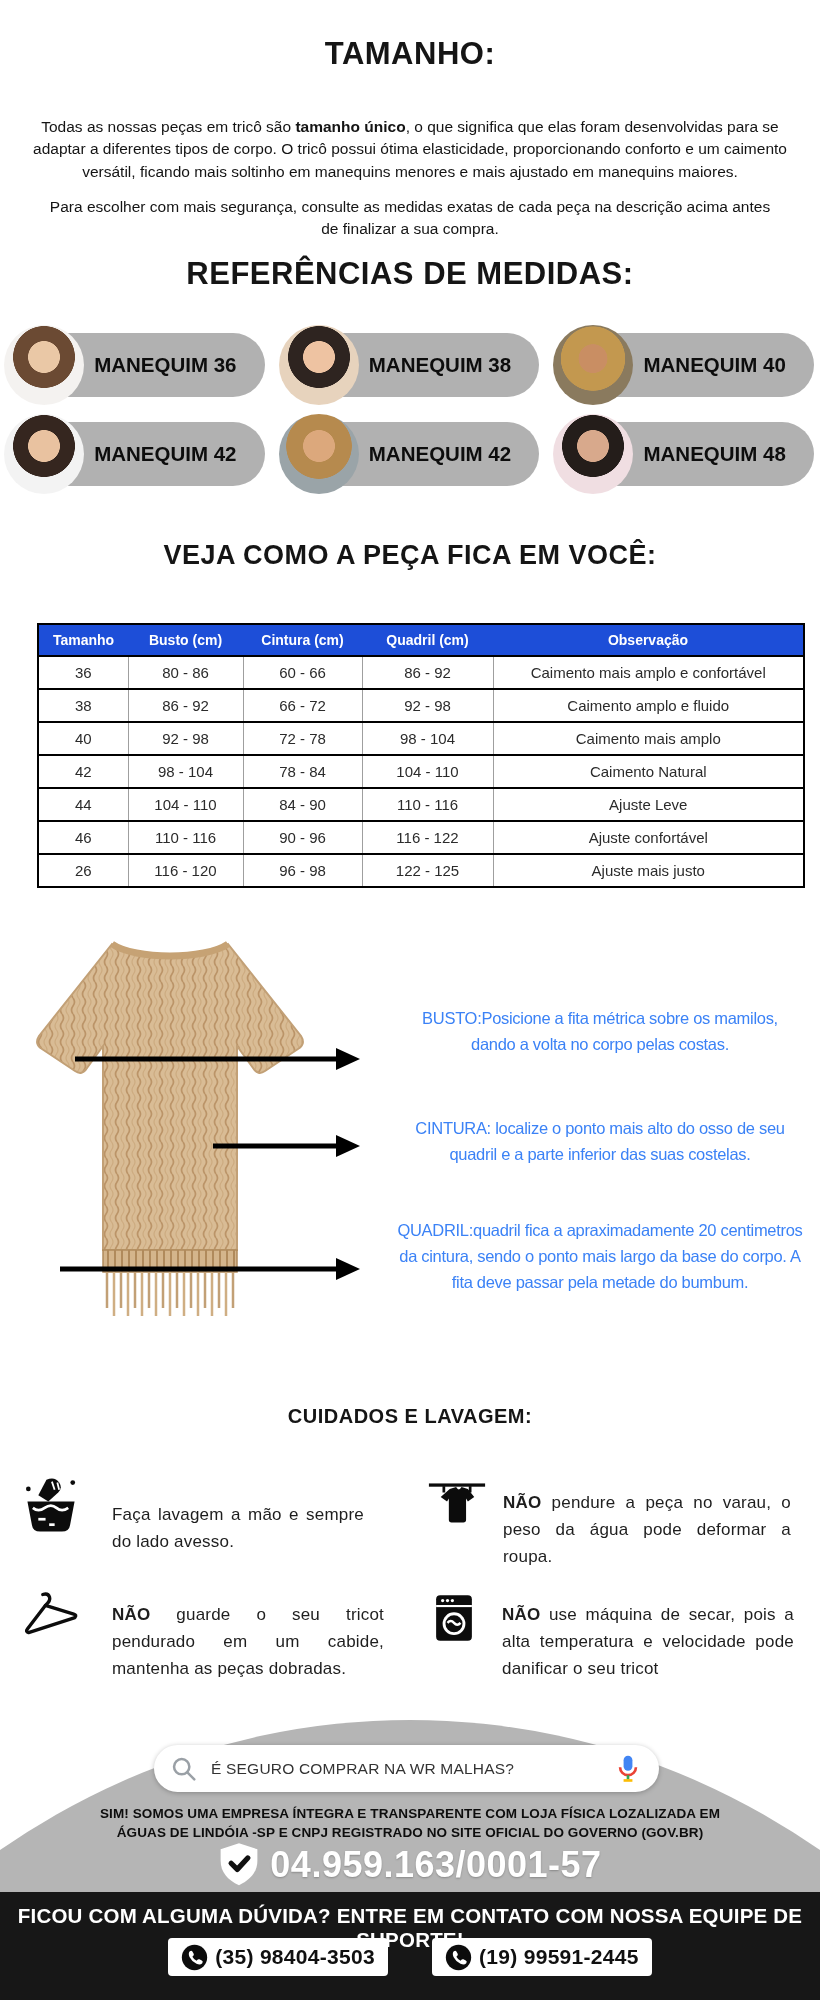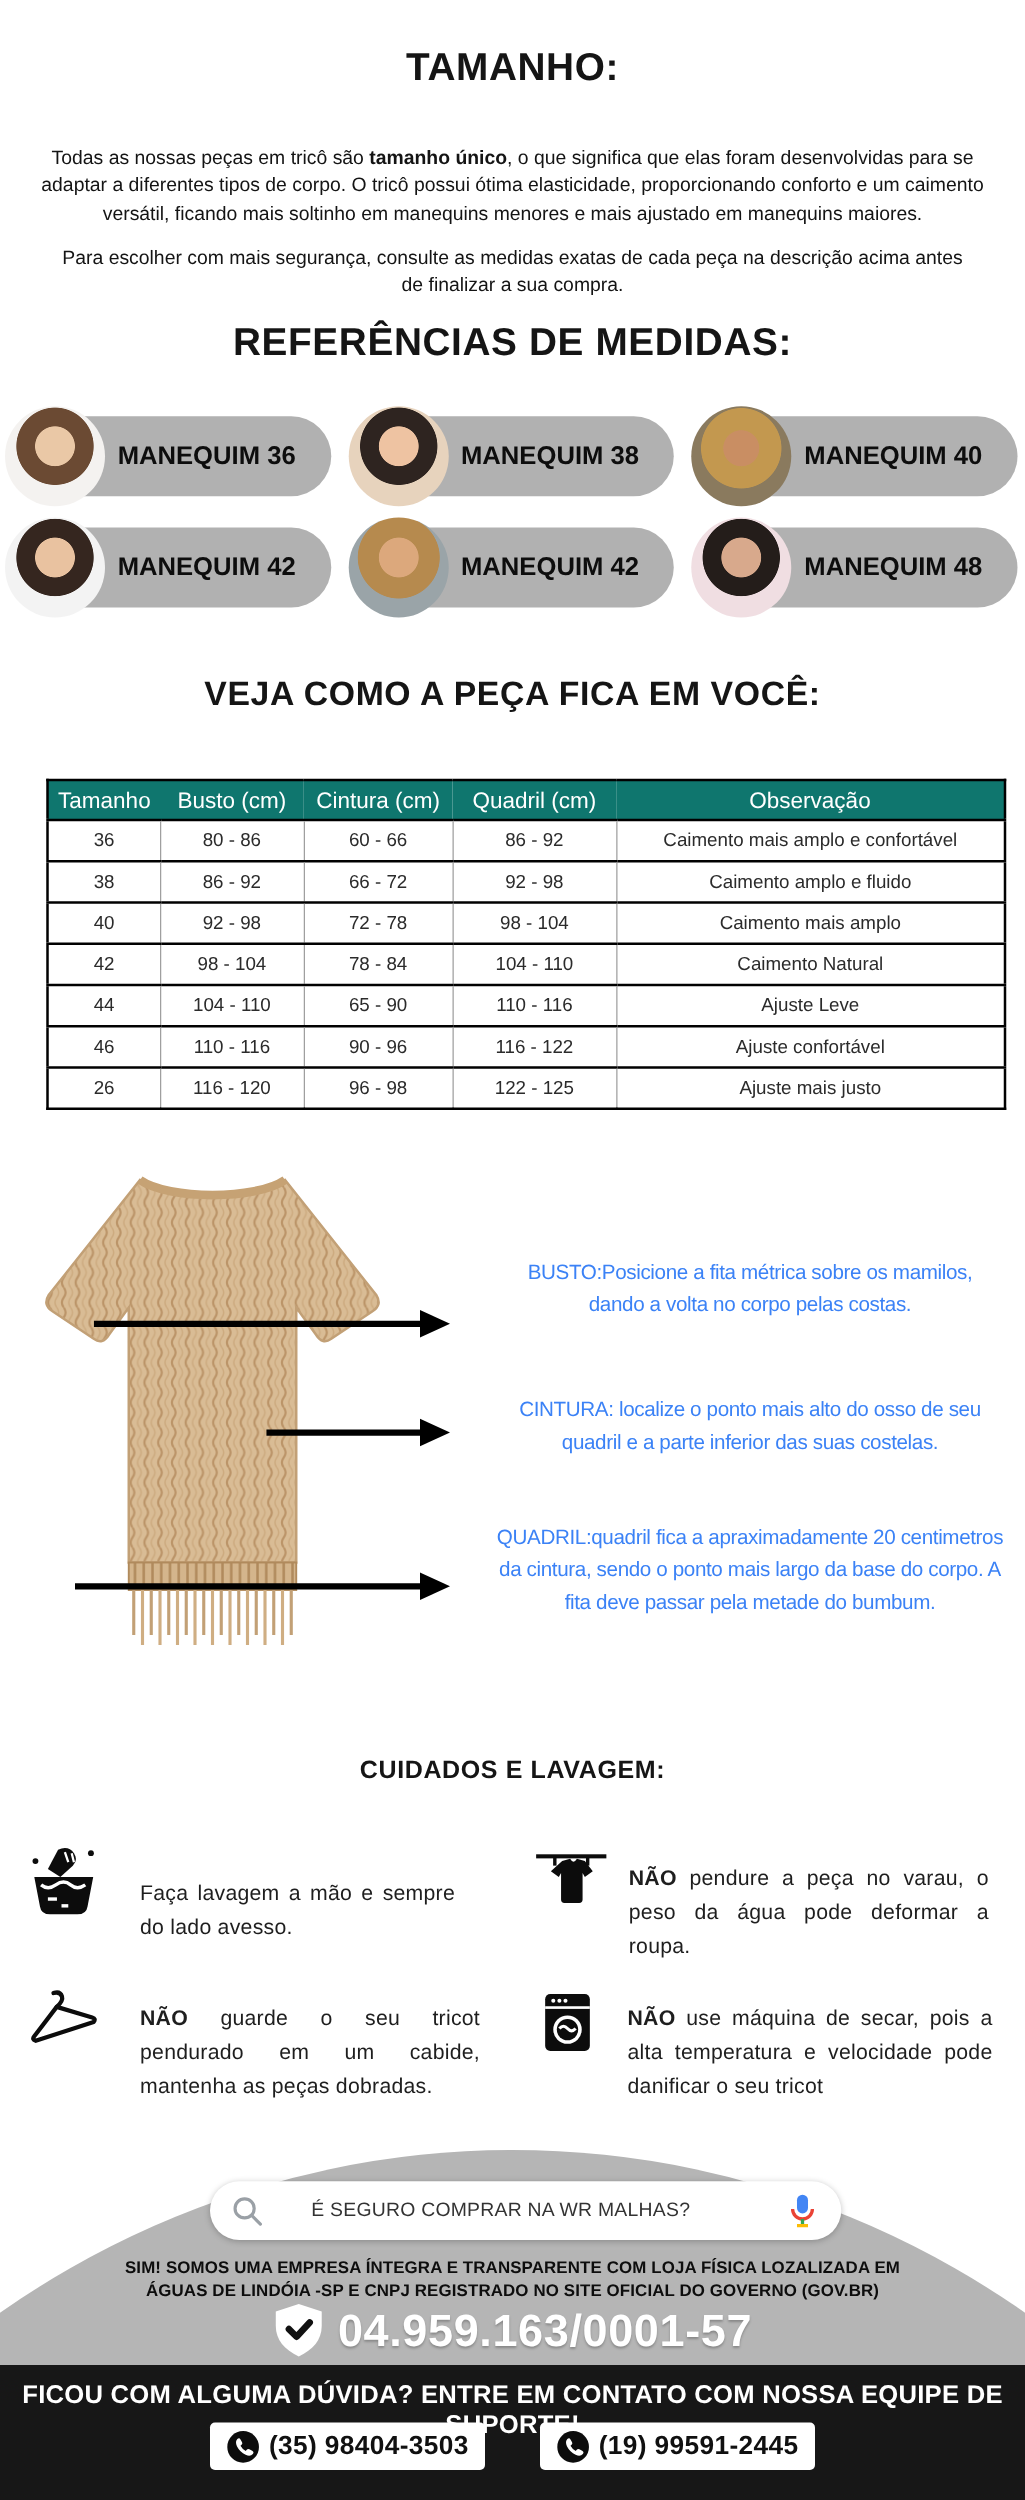--- a/index.html
+++ b/index.html
@@ -26,21 +26,21 @@
   .a3{background:radial-gradient(circle at 50% 42%,#c98e63 0 23%,#c3984f 24% 52%,#8a7a5e 53%);}
   .a4{background:radial-gradient(circle at 50% 40%,#e9c2a0 0 25%,#35261f 26% 49%,#f3f3f3 50%);}
   .a5{background:radial-gradient(circle at 50% 40%,#dca87c 0 25%,#b68a4e 26% 52%,#9aa4a8 53%);}
   .a6{background:radial-gradient(circle at 50% 40%,#d8a98c 0 25%,#241d1a 26% 49%,#f0dee2 50%);}
   .pill-label{flex:1;text-align:center;font-size:20.5px;font-weight:700;color:#0d0d0d;padding-right:18px;white-space:nowrap;}
 
   
   .fit-title{top:540px;font-size:27px;}
   table.size{position:absolute;top:623px;left:37px;width:766px;border-collapse:collapse;
              border:2px solid #000;table-layout:fixed;}
-  table.size th{background:#0f766e;color:#fff;font-size:18px;font-weight:400;height:30px;padding:0;}
+  table.size th{background:#1d4ed8;color:#fff;font-size:14px;font-weight:700;height:30px;padding:0;}
   table.size td{height:31px;text-align:center;font-size:15px;color:#2b2b2b;
                 border-top:2px solid #000;border-left:1px solid #9f9f9f;padding:0;}
   table.size td:first-child{border-left:none;}
 
   
   .measure{position:absolute;text-align:center;font-size:16.5px;line-height:26px;
            color:#3b82f6;letter-spacing:-.3px;}
   .m-bust{top:988px;left:400px;width:400px;}
   .m-waist{top:1098px;left:400px;width:400px;}
   .m-hip{top:1200px;left:393px;width:414px;}
@@ -53,23 +53,23 @@
   .care-text b{font-weight:700;}
   .ct1{top:1484px;left:112px;width:252px;}
   .ct2{top:1472px;left:503px;width:288px;}
   .ct3{top:1584px;left:112px;width:272px;}
   .ct4{top:1584px;left:502px;width:292px;}
   .care-icon{position:absolute;}
 
   
   .arch-wrap{position:absolute;top:1700px;left:0;width:820px;height:192px;overflow:hidden;}
   .arch{position:absolute;left:-340px;top:20px;width:1500px;height:1600px;border-radius:50%;background:#b5b5b5;}
-  .search-bar{position:absolute;top:1745px;left:168px;width:505px;height:47px;background:#fff;
+  .search-bar{position:absolute;top:1745px;left:154px;width:505px;height:47px;background:#fff;
               border-radius:24px;box-shadow:0 1px 5px rgba(0,0,0,.25);display:flex;align-items:center;
-              padding:0 16px;box-sizing:border-box;z-index:3;gap:24px;}
+              padding:0 16px;box-sizing:border-box;z-index:3;}
   .search-text{flex:1;margin-left:14px;font-size:15.5px;font-weight:500;color:#333;letter-spacing:.2px;}
   .sim-line{position:absolute;left:0;width:100%;text-align:center;font-size:13.5px;font-weight:800;
             color:#0d0d0d;z-index:3;letter-spacing:.1px;}
   .sim1{top:1806px;} .sim2{top:1825px;}
   .cnpj-row{position:absolute;top:1842px;left:0;width:100%;display:flex;justify-content:center;
             align-items:center;gap:10px;z-index:3;}
   .cnpj{font-size:36px;font-weight:800;color:#fff;letter-spacing:.5px;
         text-shadow:0 1px 2px rgba(0,0,0,.25);}
   .black-bar{position:absolute;top:1892px;left:0;width:820px;height:108px;background:#171717;z-index:4;}
   .support-title{position:absolute;top:12px;left:0;width:100%;text-align:center;color:#fff;
@@ -159,21 +159,21 @@
       <tr>
           <td>42</td>
           <td>98 - 104</td>
           <td>78 - 84</td>
           <td>104 - 110</td>
           <td>Caimento Natural</td>
         </tr>
       <tr>
           <td>44</td>
           <td>104 - 110</td>
-          <td>65 - 90</td>
+          <td>84 - 90</td>
           <td>110 - 116</td>
           <td>Ajuste Leve</td>
         </tr>
       <tr>
           <td>46</td>
           <td>110 - 116</td>
           <td>90 - 96</td>
           <td>116 - 122</td>
           <td>Ajuste confortável</td>
         </tr>

